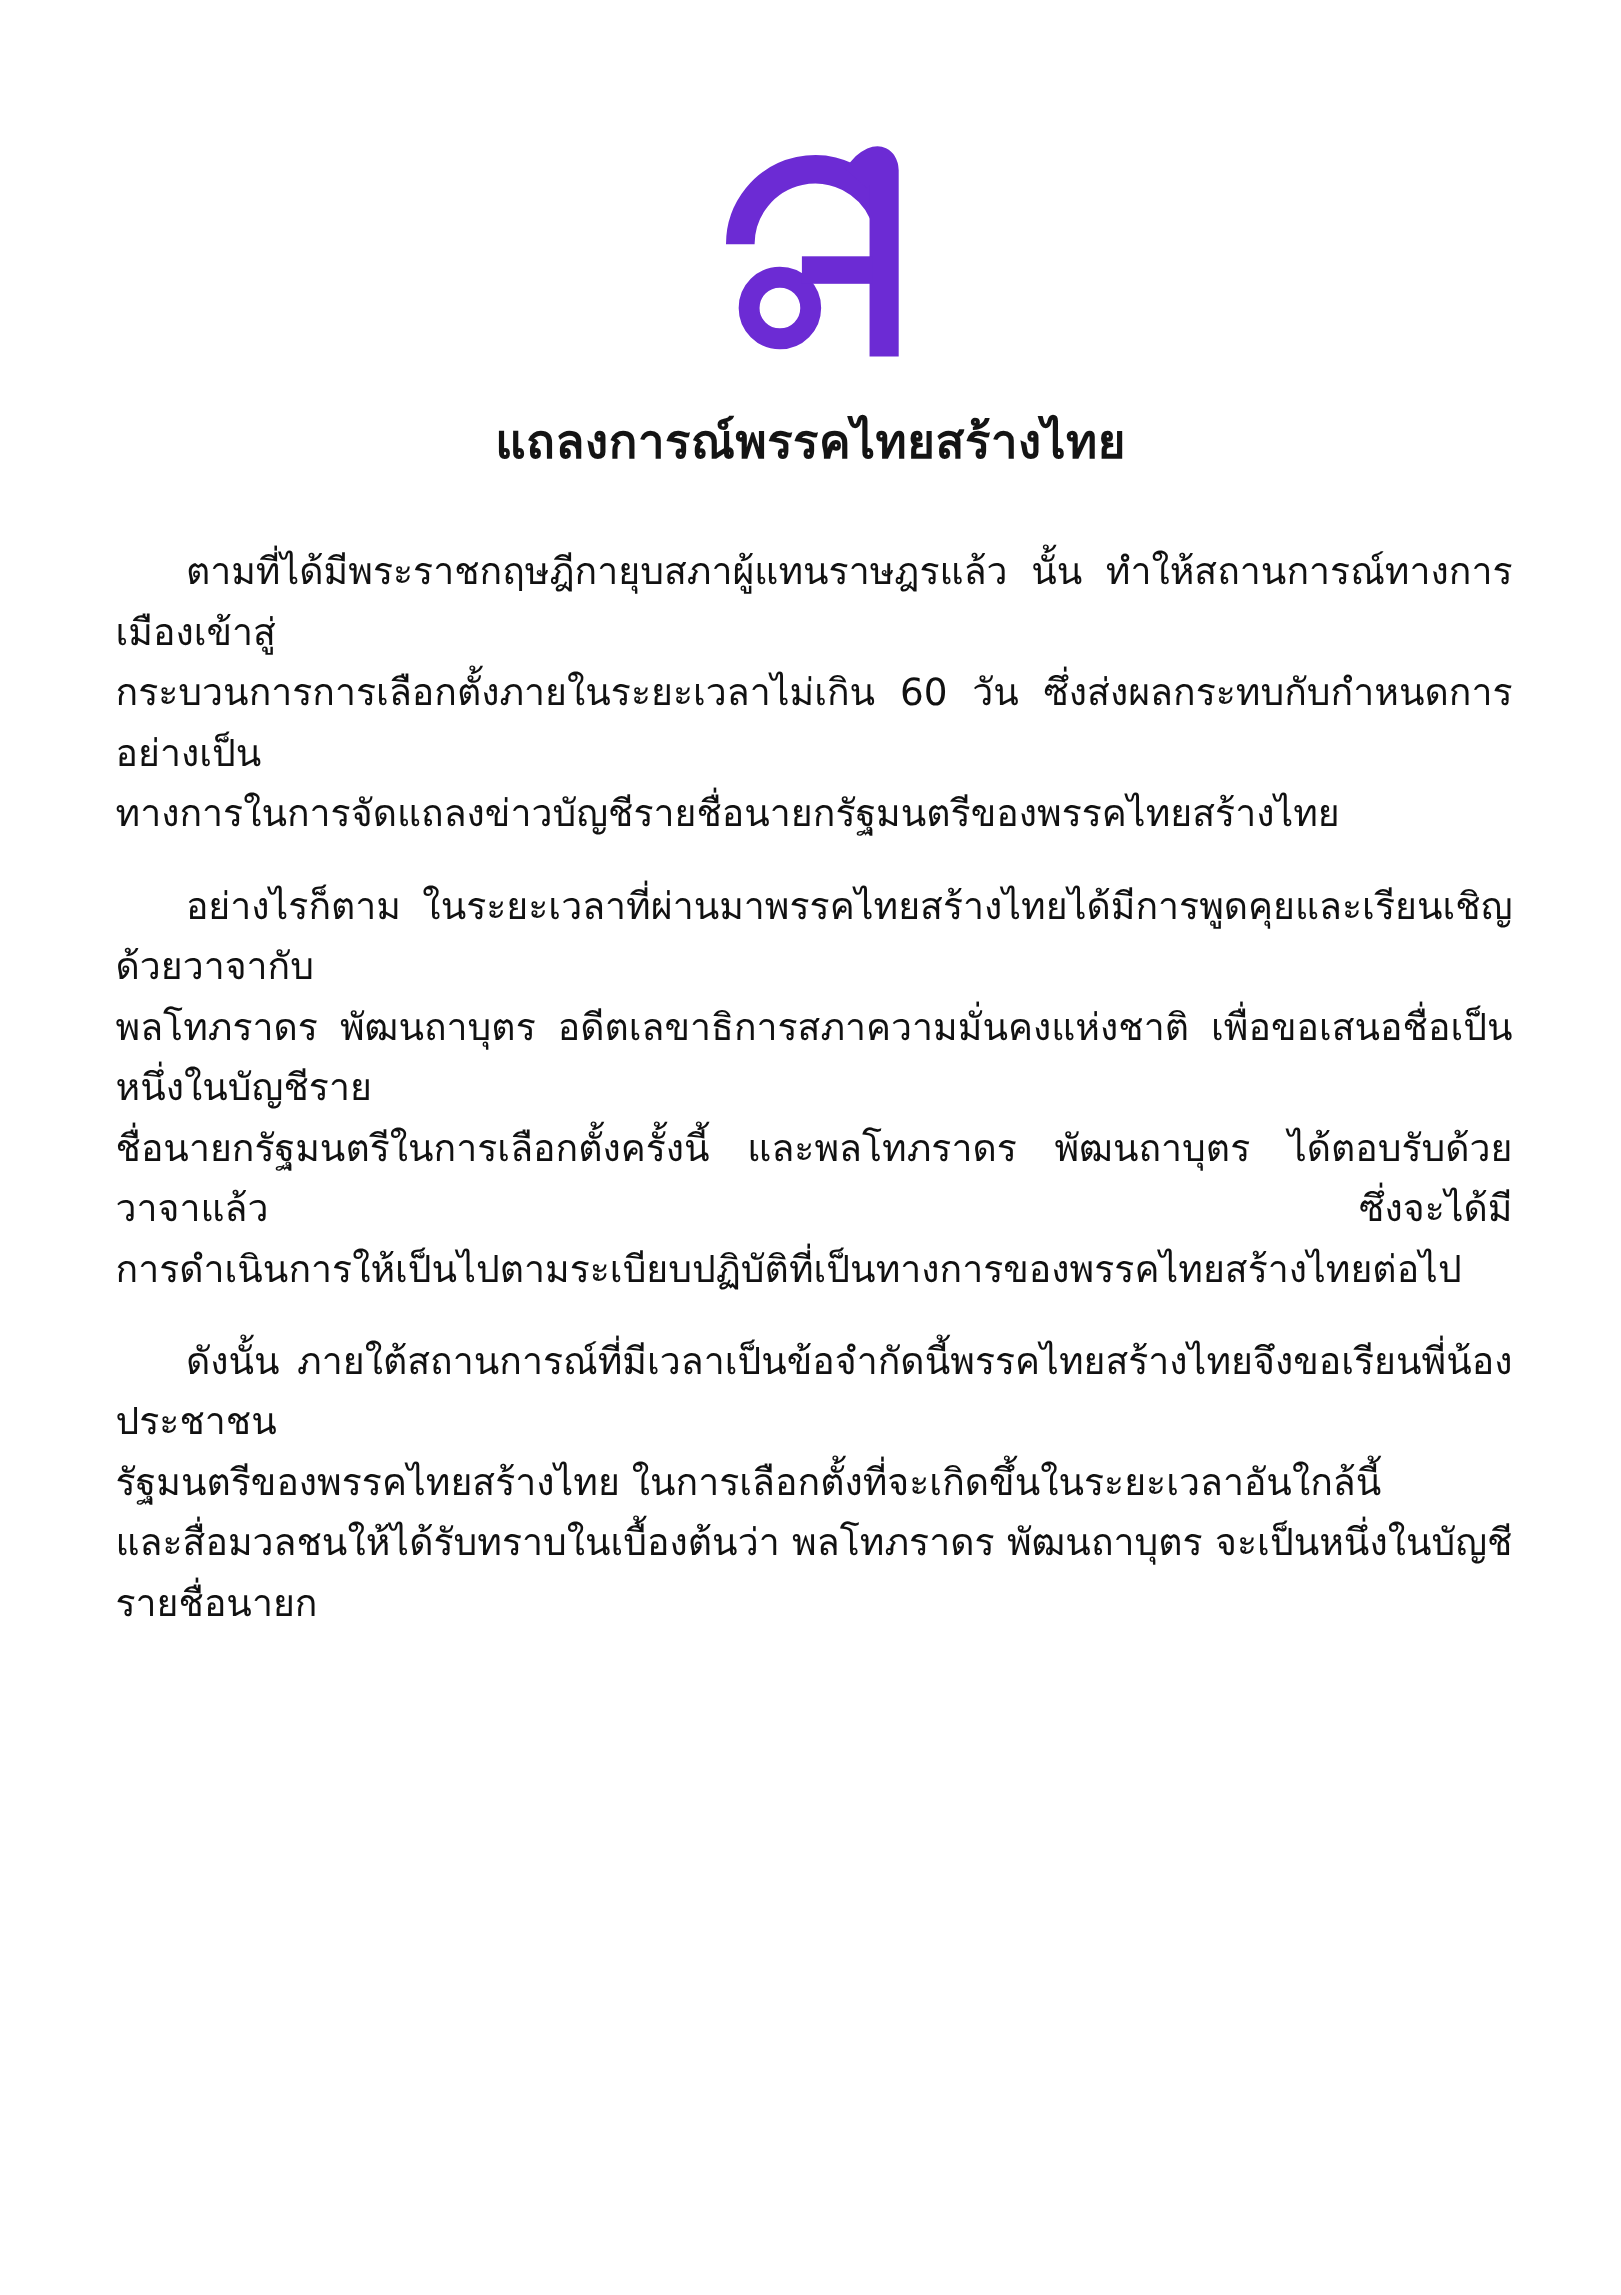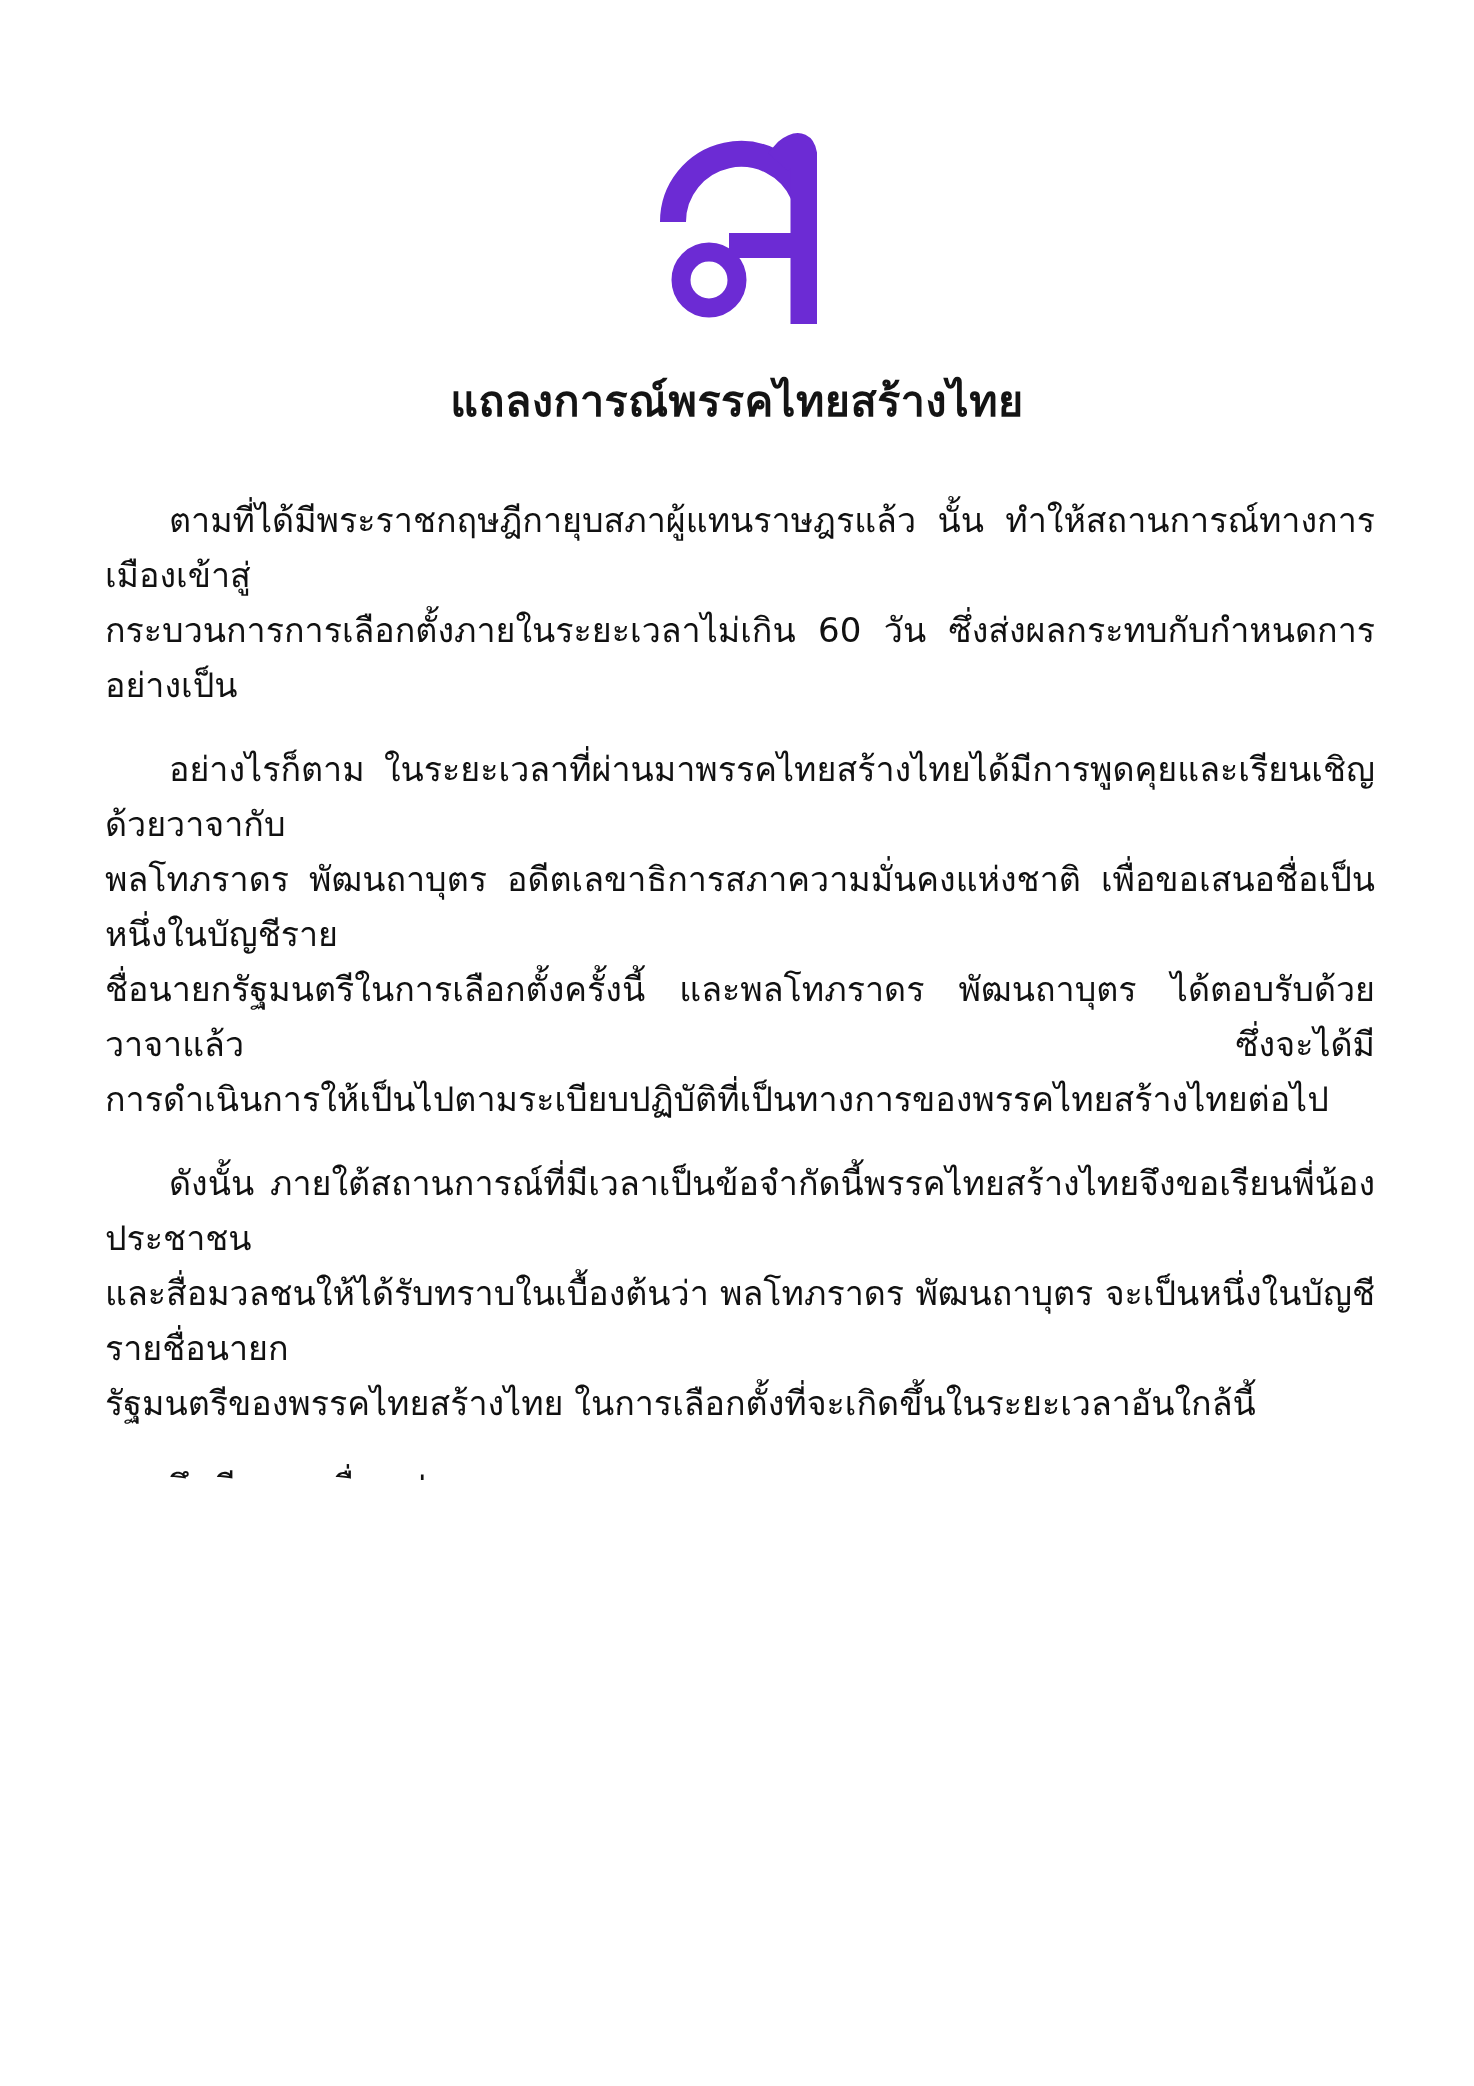--- a/index.html
+++ b/index.html
@@ -70,27 +70,28 @@
       <rect x="72" y="121" width="64" height="25" fill="currentColor"></rect>
     </svg>
   </div>
 
   <div class="doc-title">แถลงการณ์พรรคไทยสร้างไทย</div>
 
   <div class="body-text">
 
   <div class="line indent">ตามที่ได้มีพระราชกฤษฎีกายุบสภาผู้แทนราษฎรแล้ว นั้น ทำให้สถานการณ์ทางการเมืองเข้าสู่</div>
       <div class="line">กระบวนการการเลือกตั้งภายในระยะเวลาไม่เกิน 60 วัน ซึ่งส่งผลกระทบกับกำหนดการอย่างเป็น</div>
+      <div class="line last">ทางการในการจัดแถลงข่าวบัญชีรายชื่อนายกรัฐมนตรีของพรรคไทยสร้างไทย</div>
       <div class="line indent">อย่างไรก็ตาม ในระยะเวลาที่ผ่านมาพรรคไทยสร้างไทยได้มีการพูดคุยและเรียนเชิญด้วยวาจากับ</div>
       <div class="line">พลโทภราดร พัฒนถาบุตร อดีตเลขาธิการสภาความมั่นคงแห่งชาติ เพื่อขอเสนอชื่อเป็นหนึ่งในบัญชีราย</div>
       <div class="line">ชื่อนายกรัฐมนตรีในการเลือกตั้งครั้งนี้ และพลโทภราดร พัฒนถาบุตร ได้ตอบรับด้วยวาจาแล้ว ซึ่งจะได้มี</div>
       <div class="line last">การดำเนินการให้เป็นไปตามระเบียบปฏิบัติที่เป็นทางการของพรรคไทยสร้างไทยต่อไป</div>
       <div class="line indent">ดังนั้น ภายใต้สถานการณ์ที่มีเวลาเป็นข้อจำกัดนี้พรรคไทยสร้างไทยจึงขอเรียนพี่น้องประชาชน</div>
+      <div class="line last">รัฐมนตรีของพรรคไทยสร้างไทย ในการเลือกตั้งที่จะเกิดขึ้นในระยะเวลาอันใกล้นี้</div>
       <div class="line">และสื่อมวลชนให้ได้รับทราบในเบื้องต้นว่า พลโทภราดร พัฒนถาบุตร จะเป็นหนึ่งในบัญชีรายชื่อนายก</div>
-      <div class="line last">รัฐมนตรีของพรรคไทยสร้างไทย ในการเลือกตั้งที่จะเกิดขึ้นในระยะเวลาอันใกล้นี้</div>
       <div class="line indent last">จึงเรียนมาเพื่จะเป</div>
     </div>
 
   <div class="signature">
     <div>12  ธันวาคม  2568</div>
   </div>
 
 </div>
 
 </body></html>

